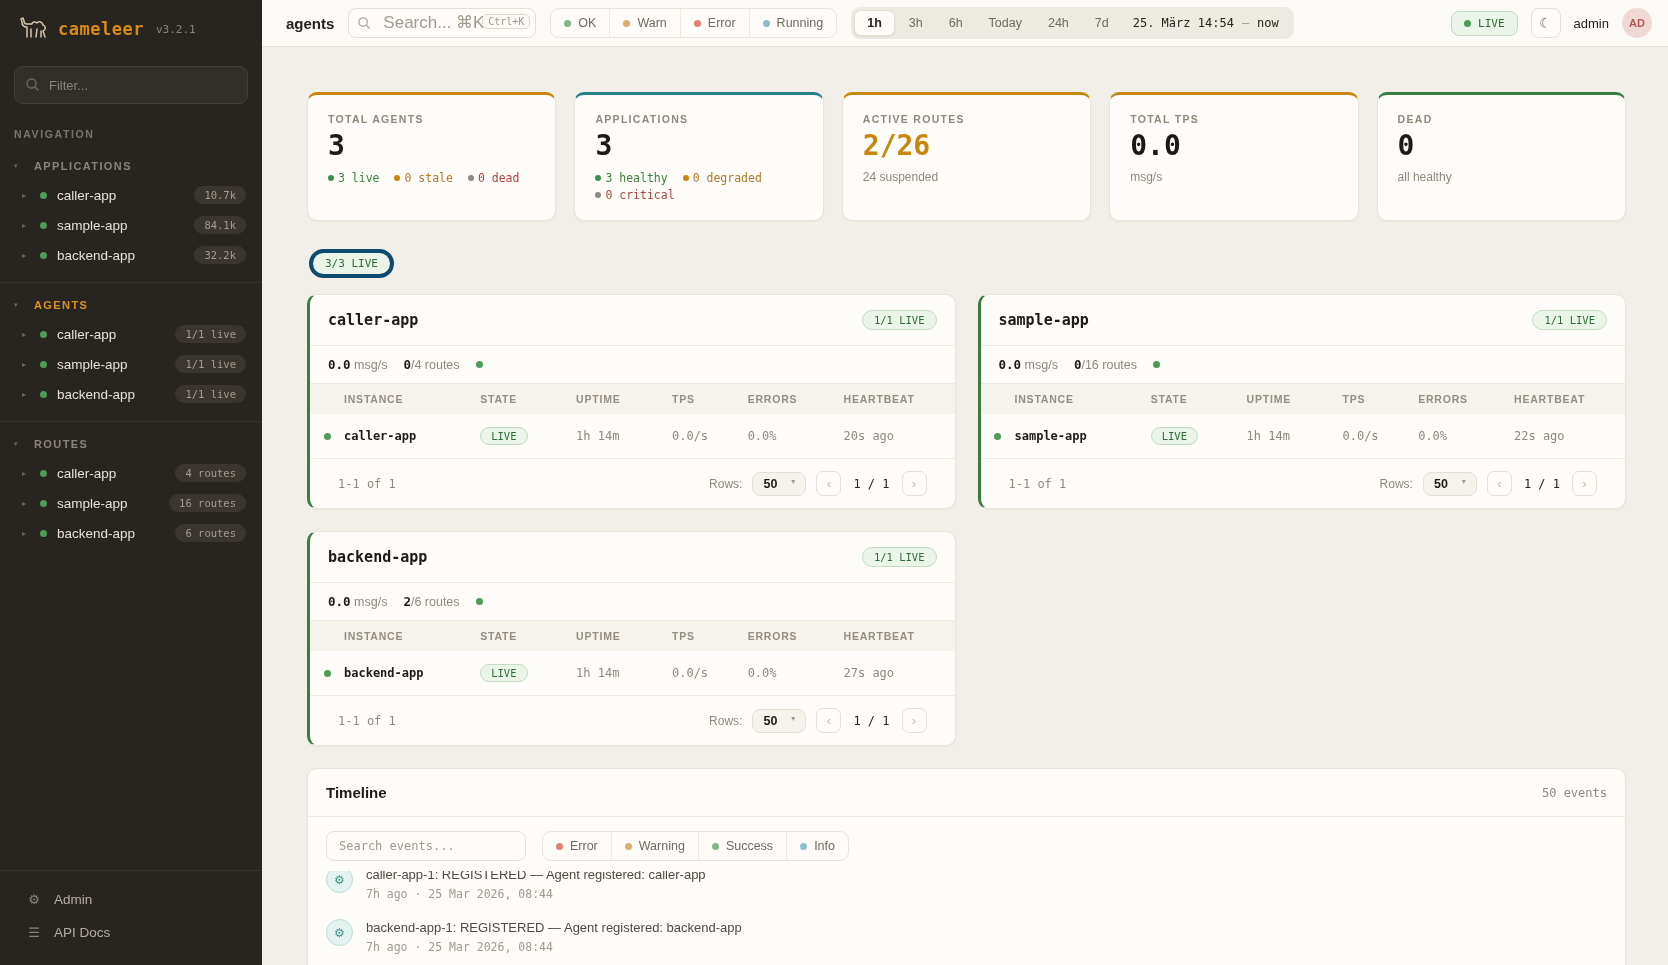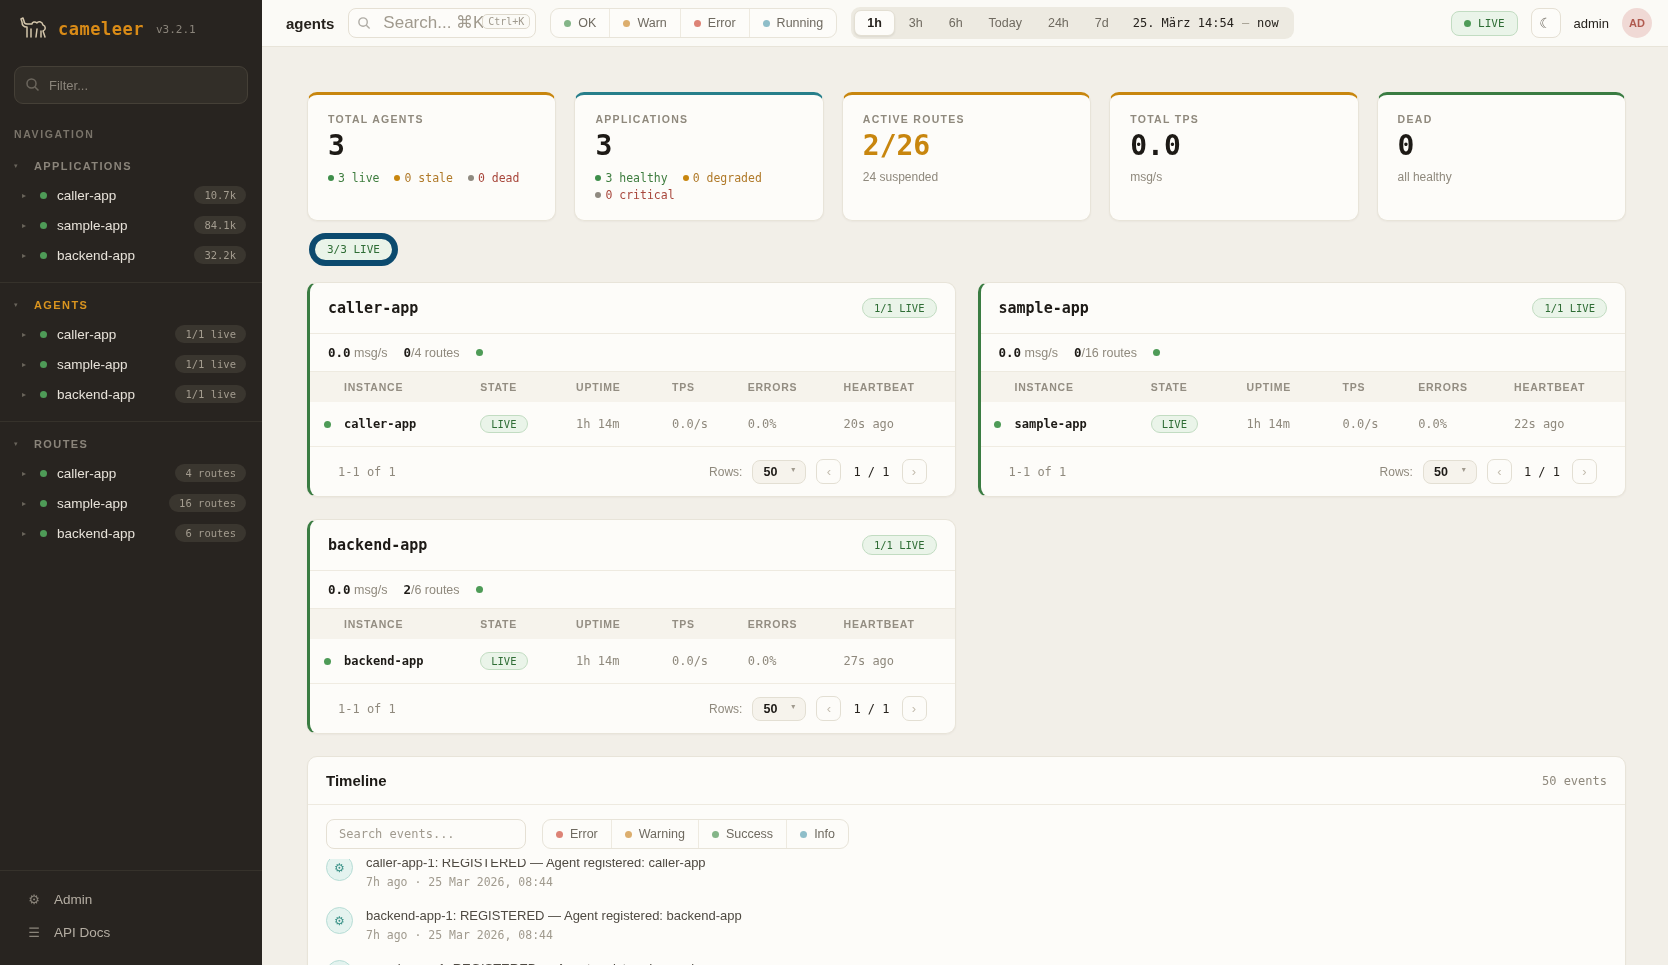--- a/index.html
+++ b/index.html
@@ -95,21 +95,21 @@
   .stat-value { font-family:"DejaVu Sans Mono", monospace; font-size:28px; font-weight:bold; color:#1d1a16; margin-top:6px; line-height:1.1; }
   .stat-value.amber { color:#c8860e; }
   .stat-meta { margin-top:8px; font-family:"DejaVu Sans Mono", monospace; font-size:11.5px; line-height:1.5; }
   .stat-meta .dot { width:6px; height:6px; margin-right:4px; position:relative; top:-1px; }
   .mi { margin-right:8px; white-space:nowrap; }
   .t-live { color:#3e7d3f; } .t-stale { color:#b07a2a; } .t-dead { color:#a8473c; }
   .d-live { background:#3e8e4a; } .d-stale { background:#c8860e; } .d-dead { background:#8f8a80; }
   .stat-sub { margin-top:8px; font-size:12px; color:#8f897d; }
 
   .summary-pill {
-    display:inline-block; margin:12px 0 0 2px; background:#eaf4e9; border:6px solid #0c4a6e; border-radius:99px;
+    display:inline-block; margin:28px 0 0 2px; background:#eaf4e9; border:4px solid #0c4a6e; border-radius:99px;
     font-family:"DejaVu Sans Mono", monospace; font-size:11px; color:#2f6d35; padding:4px 12px;
   }
 
   
   .apps-grid { display:grid; grid-template-columns:1fr 1fr; gap:22px; margin-top:16px; }
   .app-card {
     background:#fdfcf9; border:1px solid #e8e4d9; border-left:3px solid #3a7c42; border-radius:10px;
     box-shadow:0 1px 2px rgba(40,35,25,0.04); overflow:hidden;
   }
   .app-head { display:flex; align-items:center; justify-content:space-between; padding:15px 18px; border-bottom:1px solid #eeeae0; }

